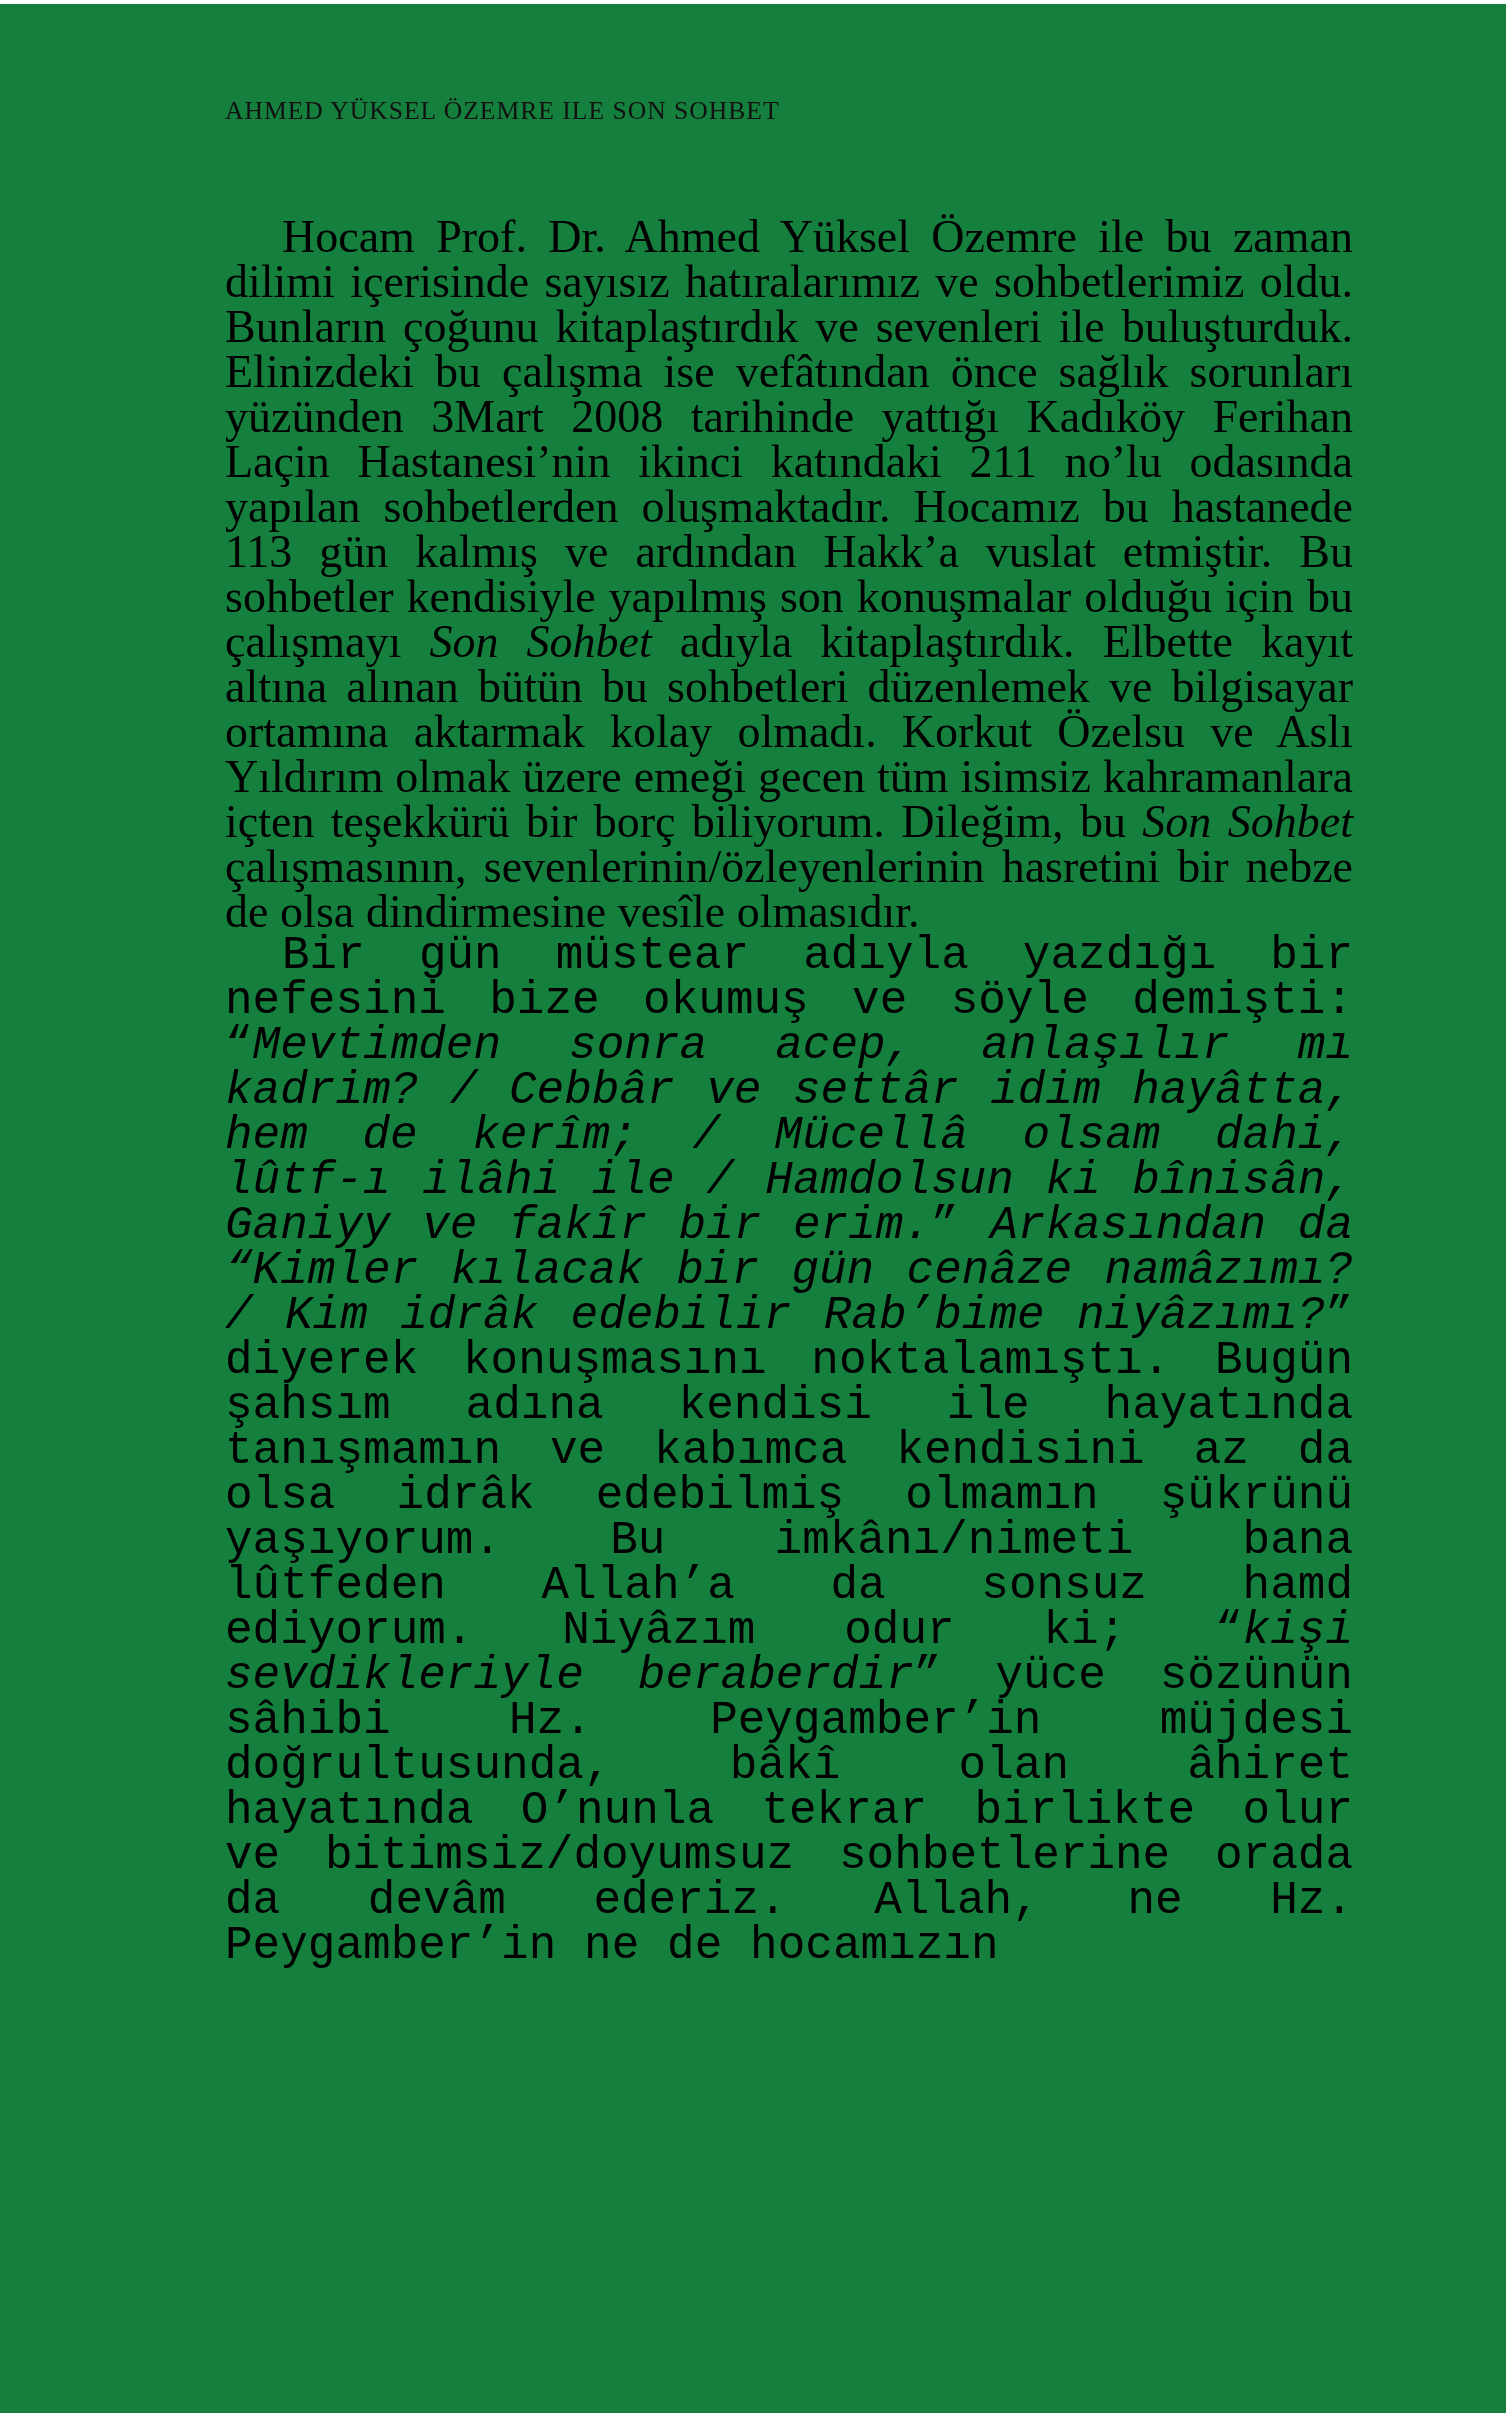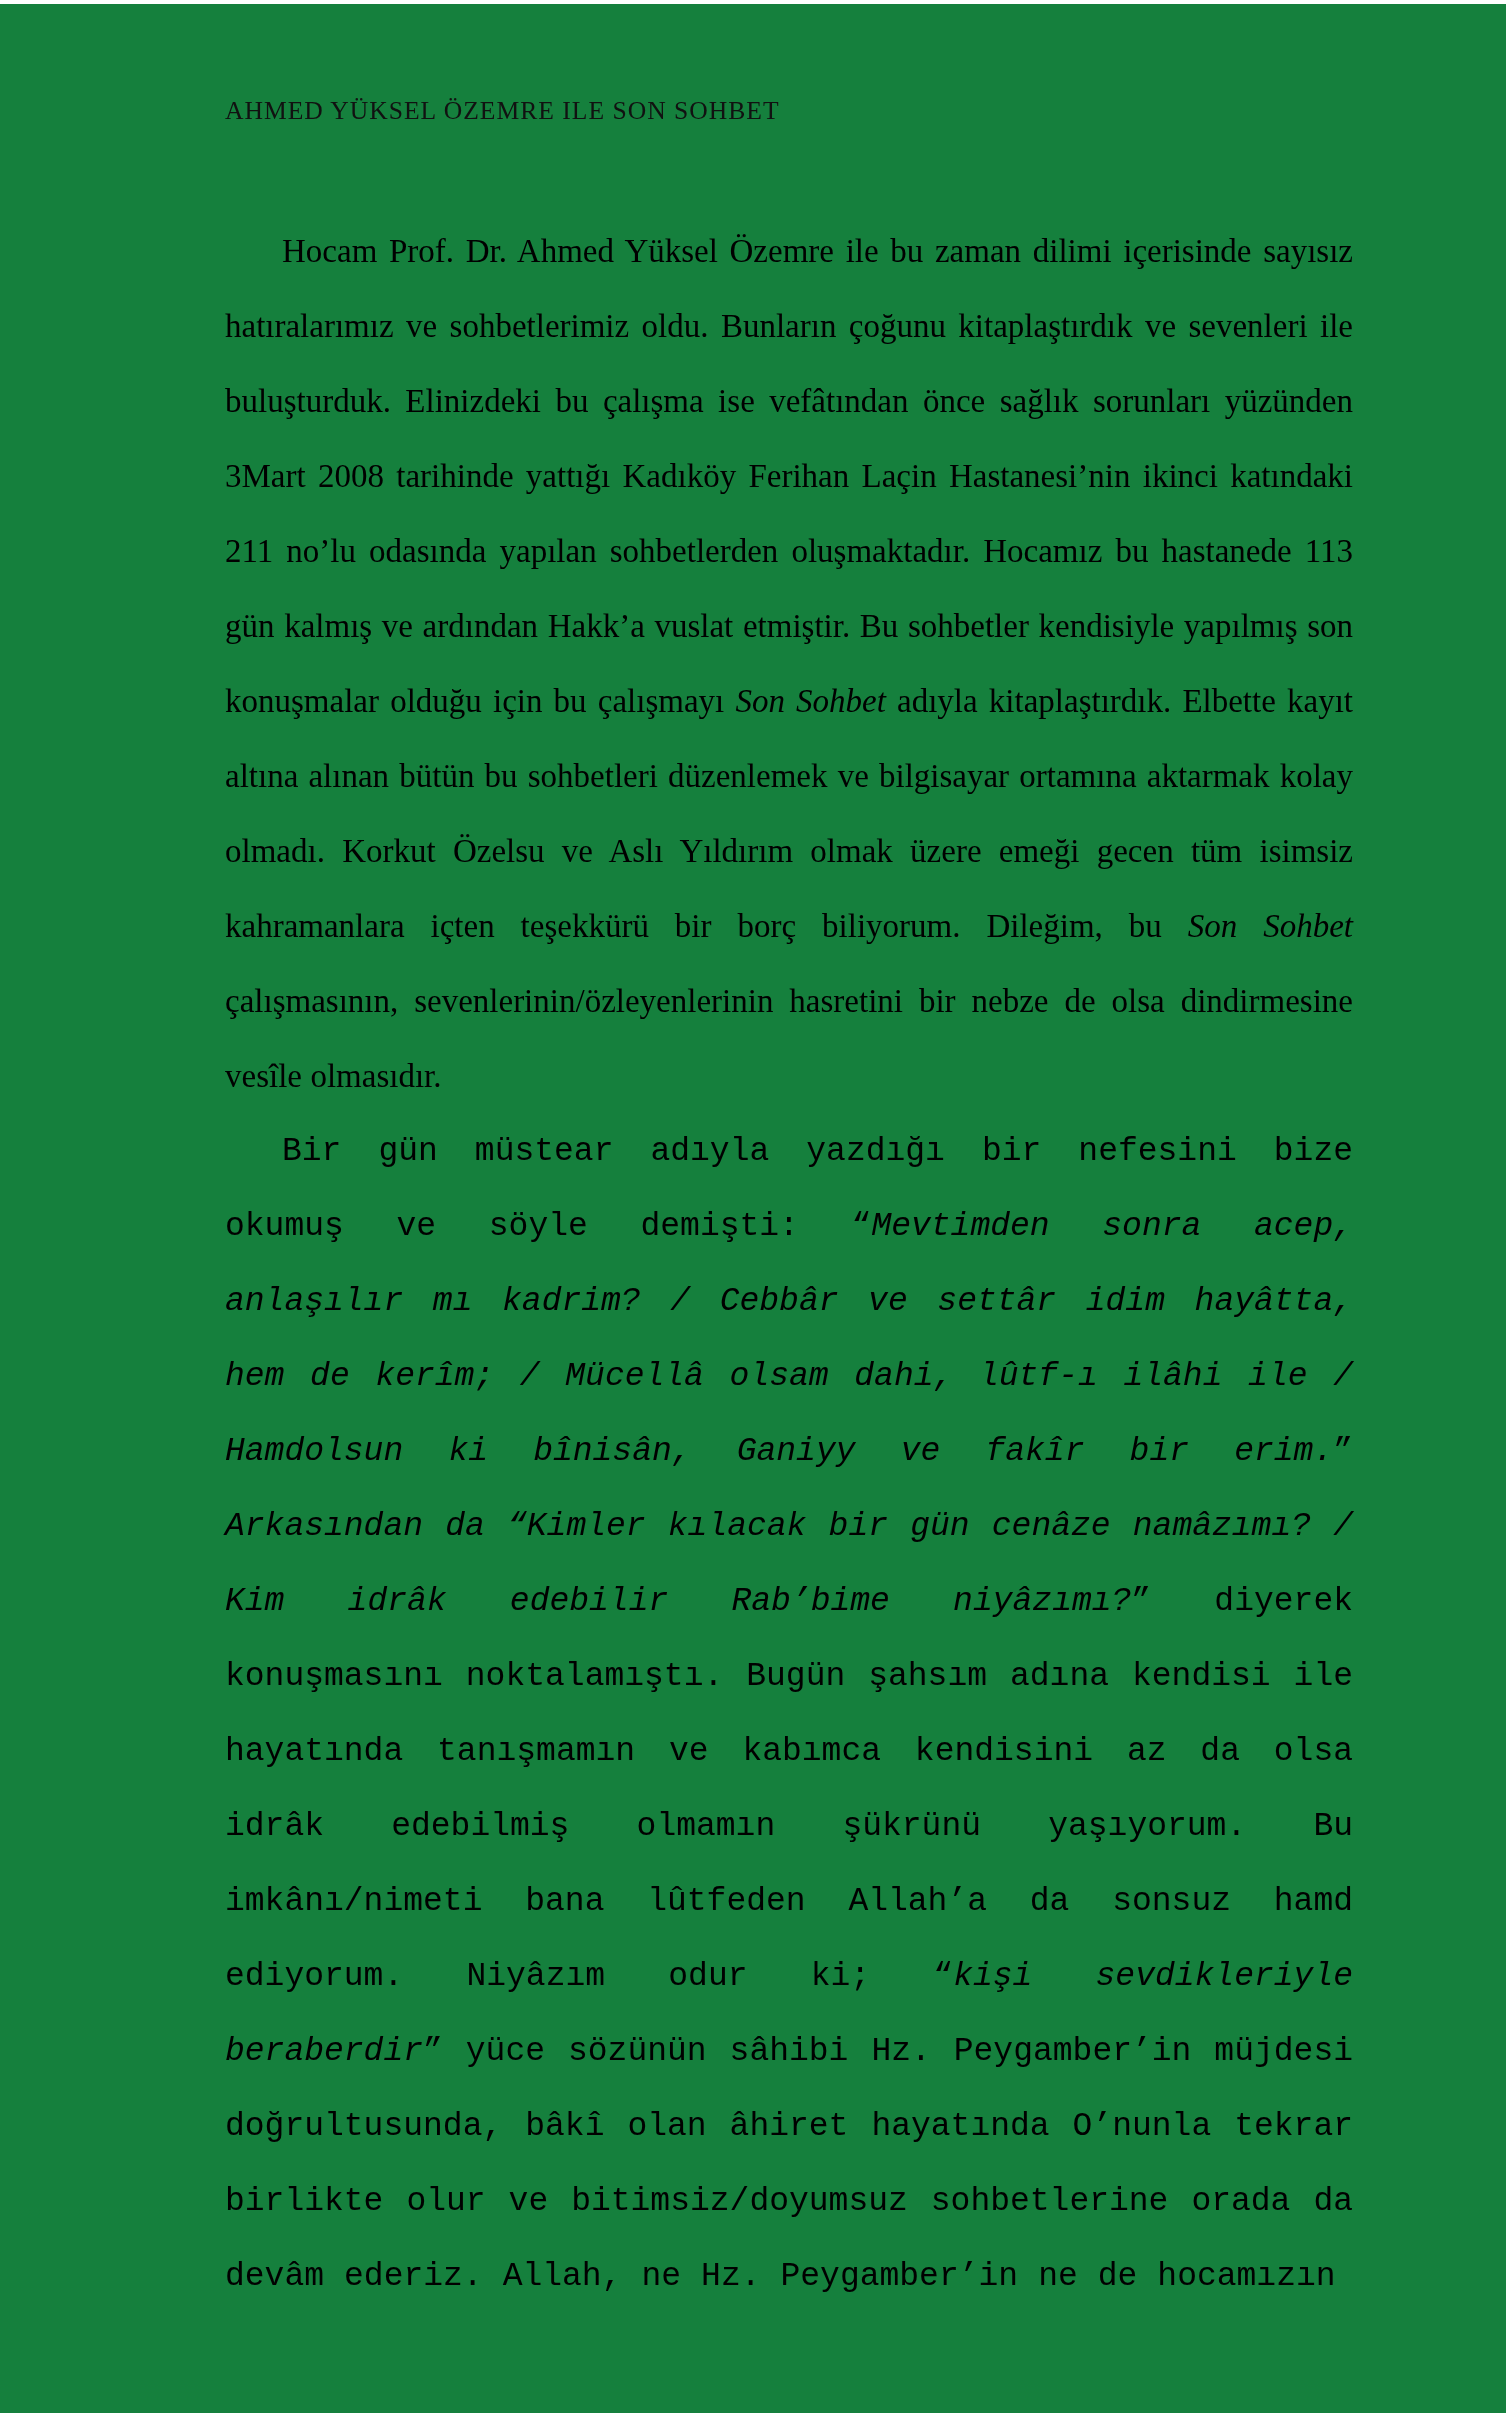--- a/index.html
+++ b/index.html
@@ -32,22 +32,22 @@
   .body-block {
     position: absolute;
     left: 225px;
     top: 210px;
     width: 1128px;
   }
   p.para {
     margin: 0;
     text-align: justify;
     text-justify: inter-word;
-    font-size: 33px;
-    line-height: 75px;
+    font-size: 46px;
+    line-height: 45px;
     text-indent: 57px;
     hyphens: none;
     -webkit-hyphens: none;
     word-spacing: 0.2px;
   }
   p.para + p.para {
     margin-top: 0px;
     font-family: Liberation Mono, monospace;
   }
   .it {

